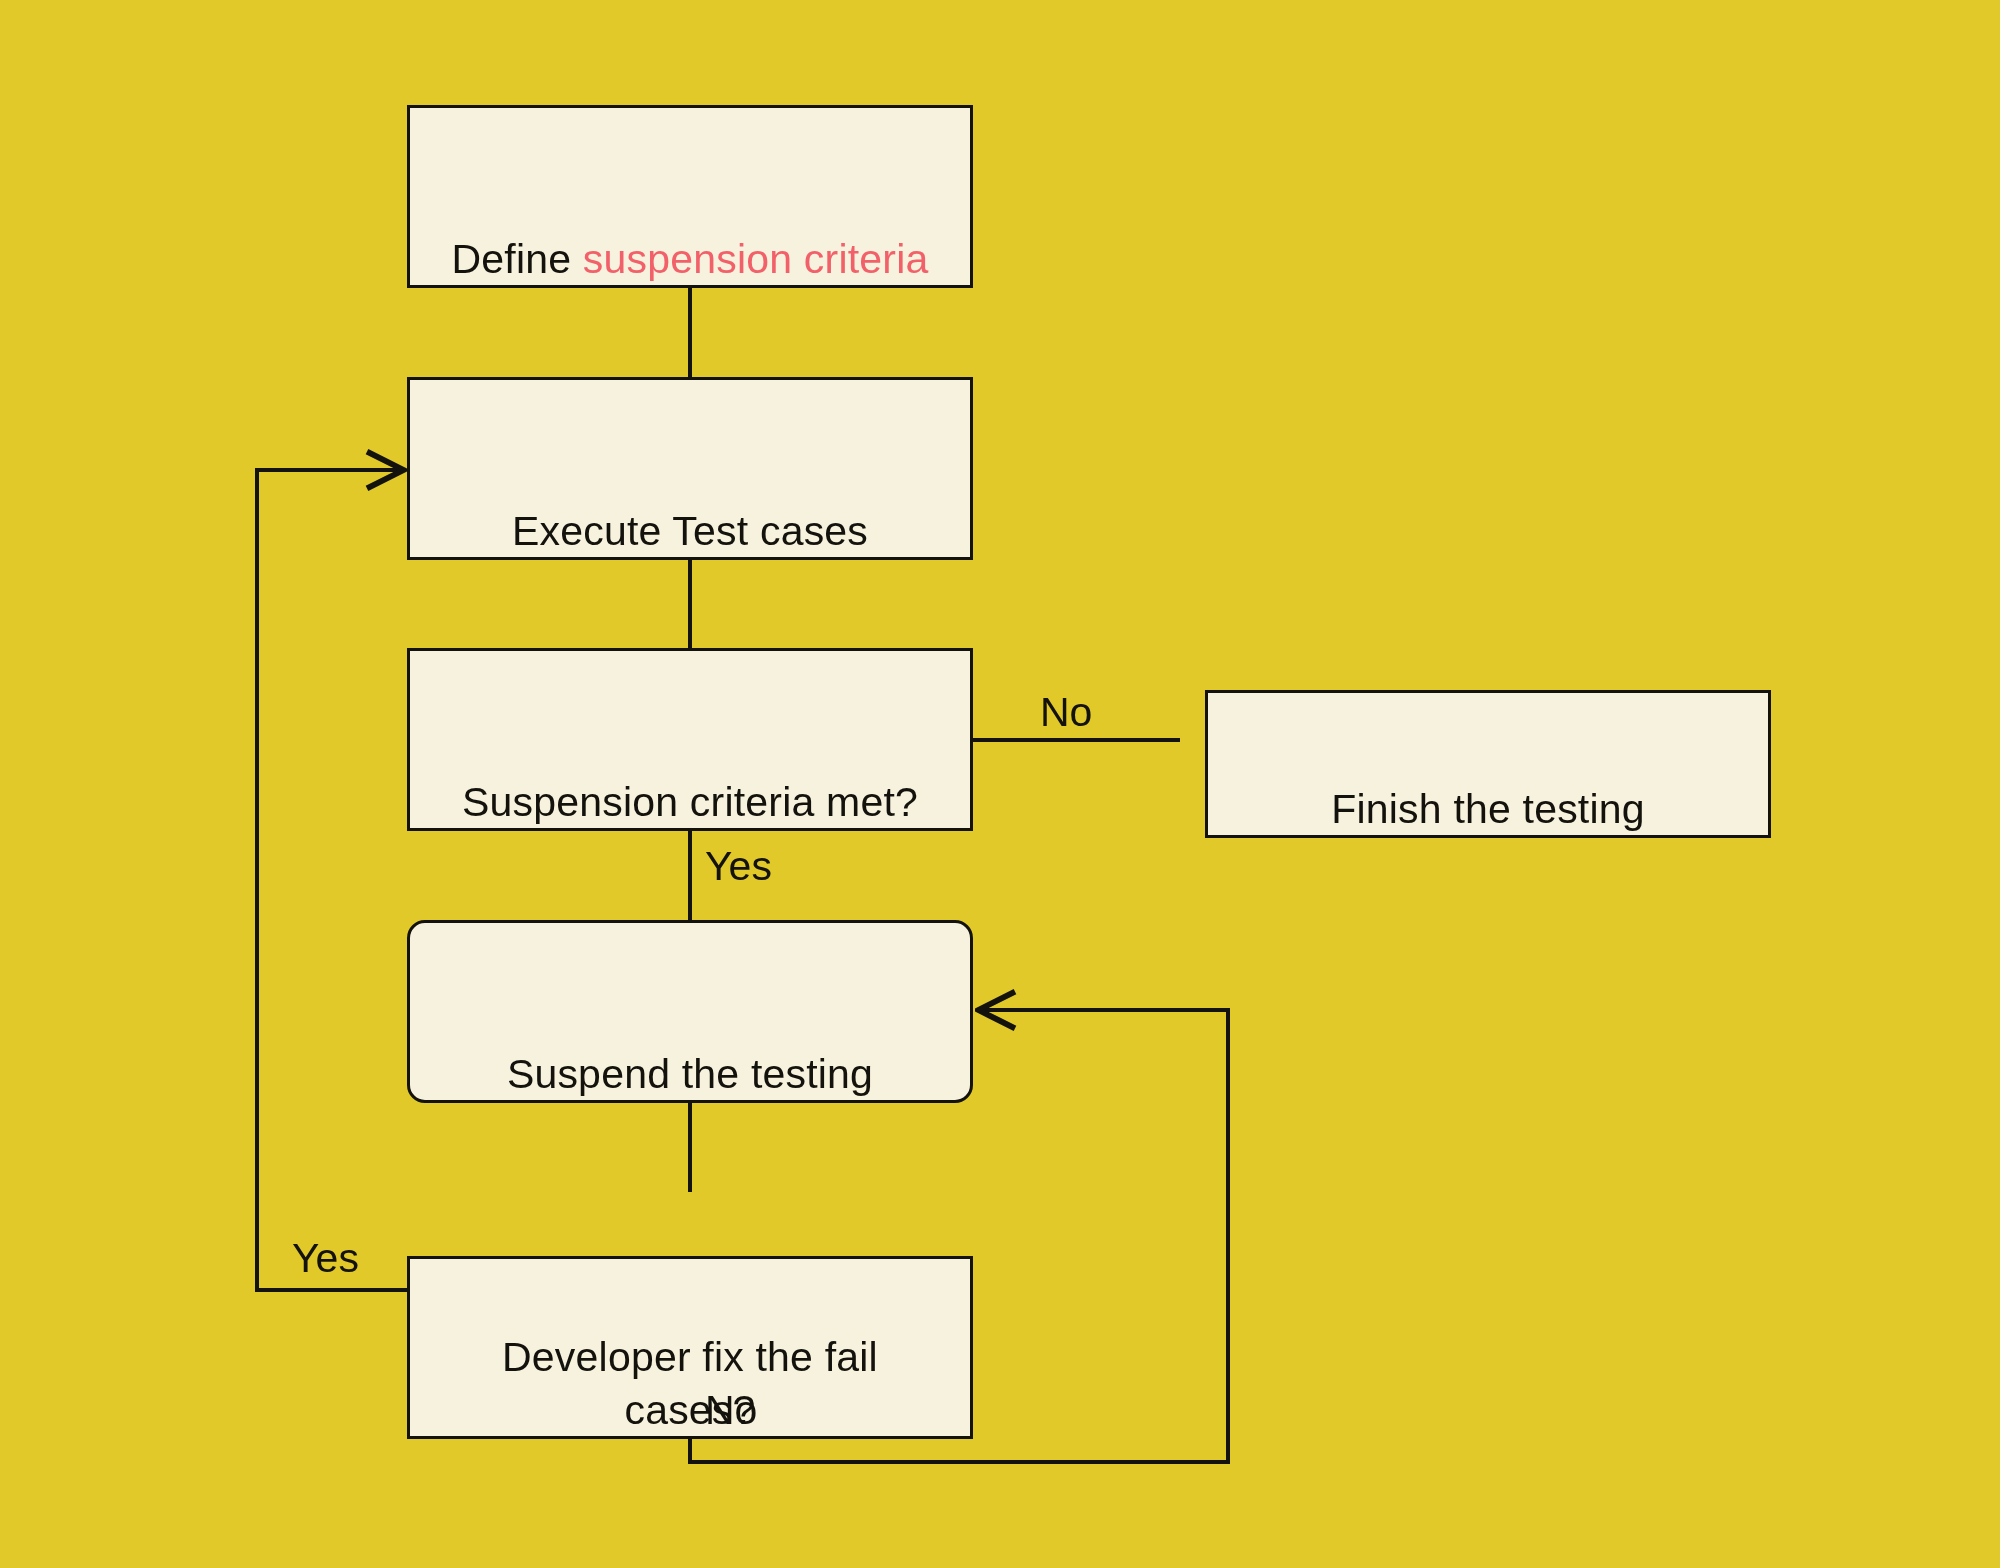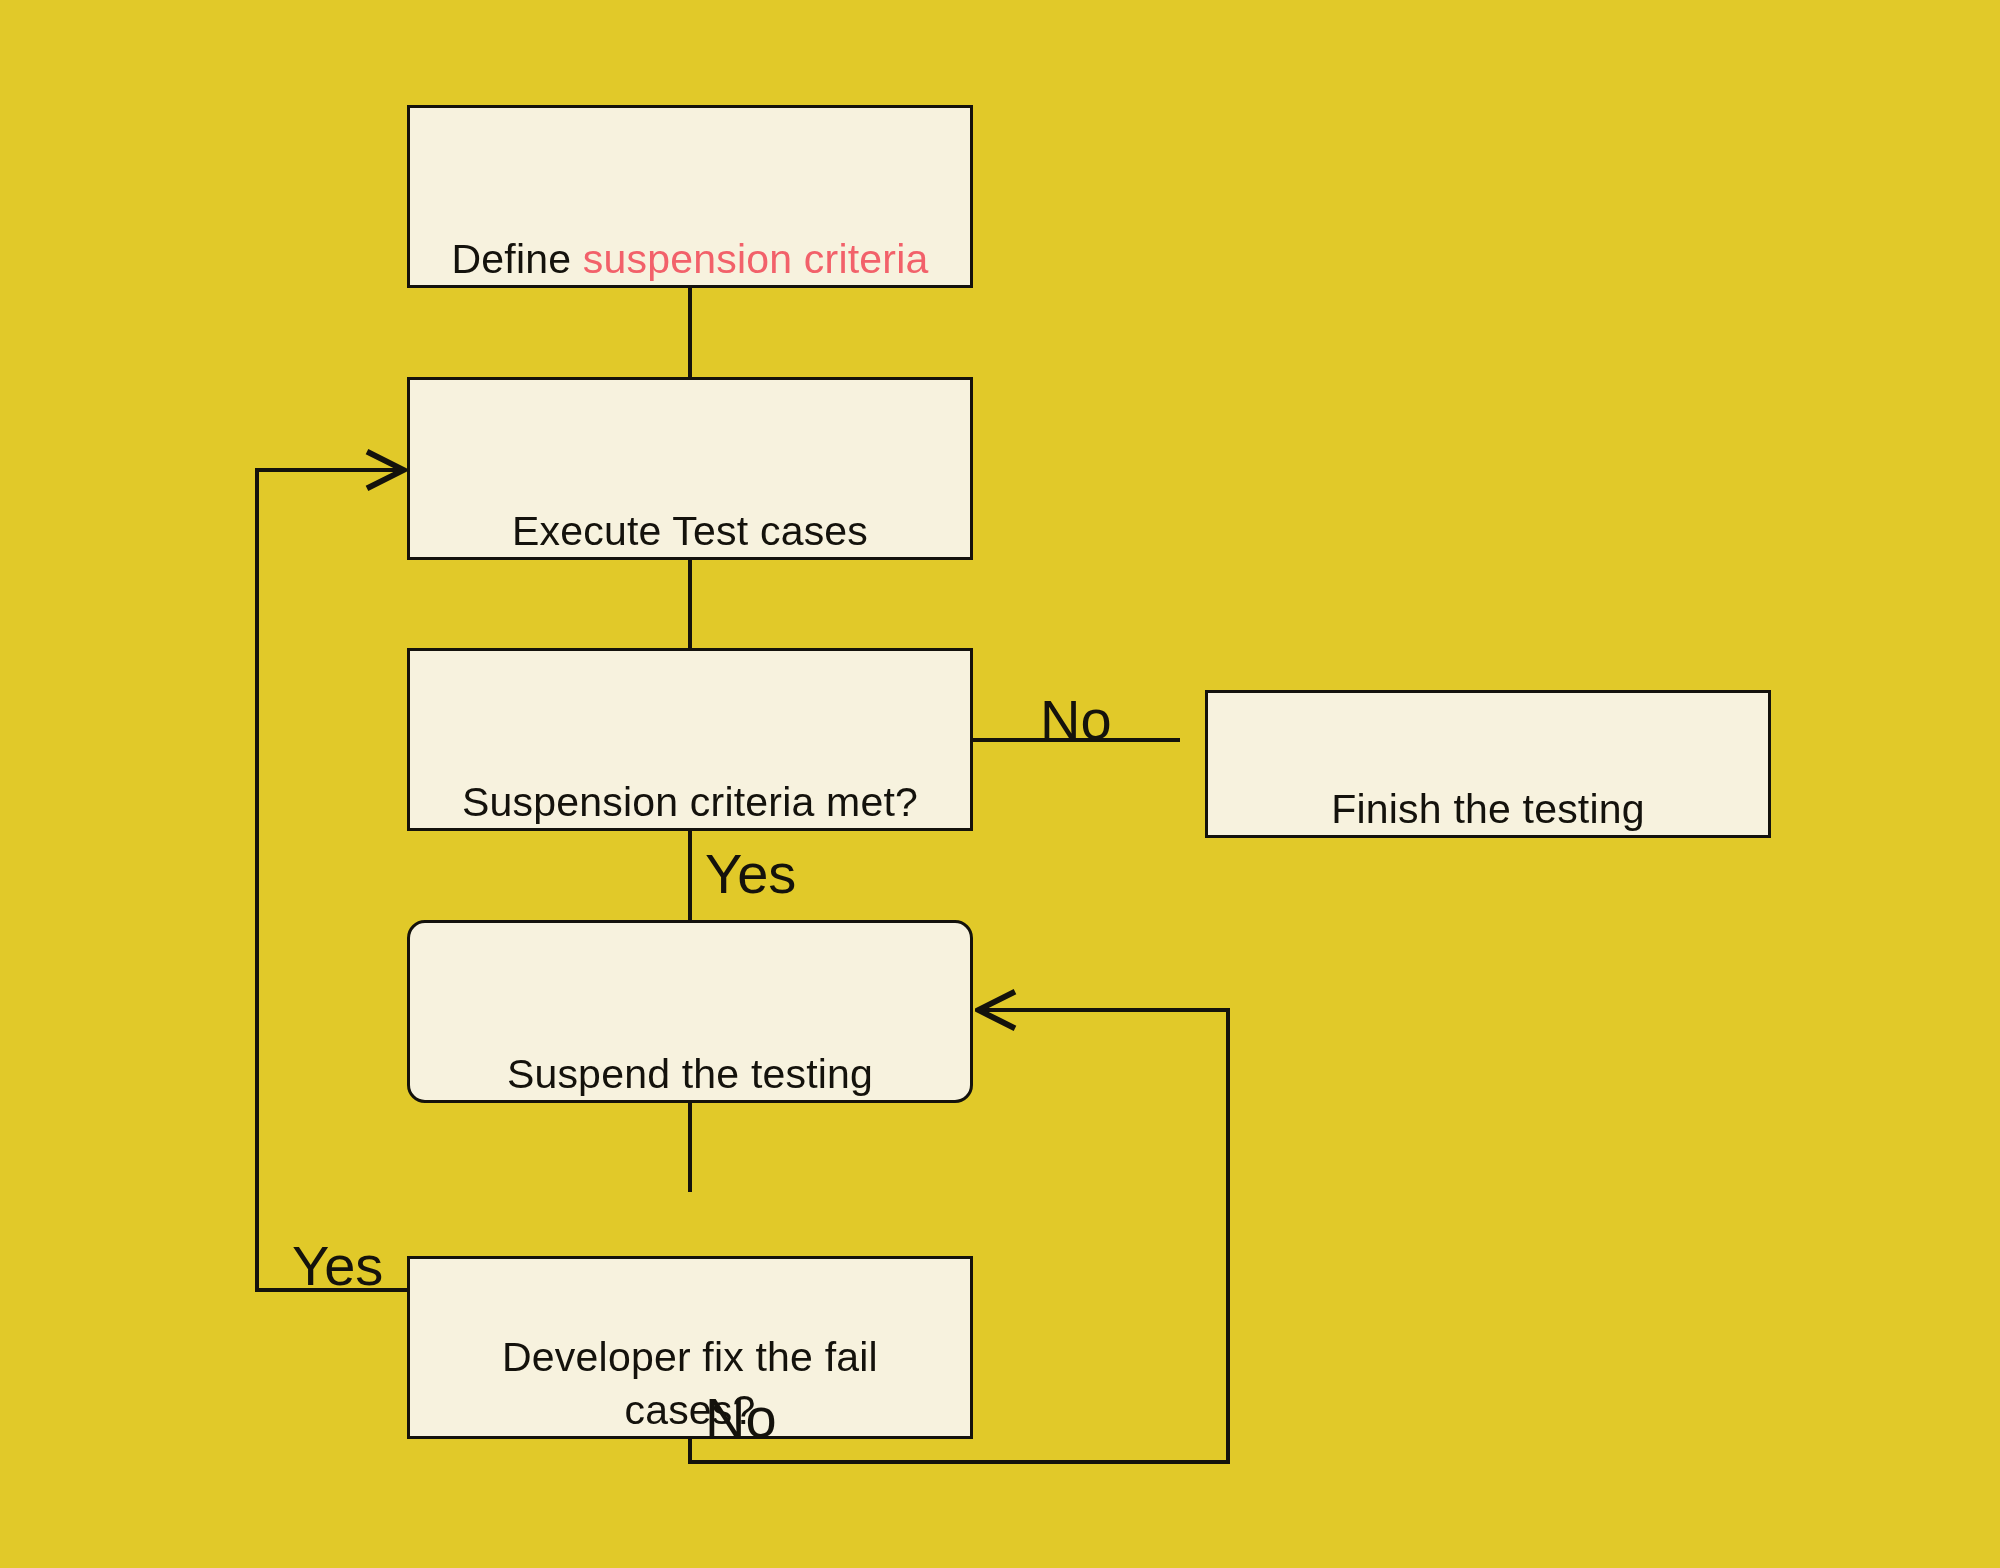--- a/index.html
+++ b/index.html
@@ -33,21 +33,21 @@
     color: #14120c;
     font-size: 41px;
     line-height: 1.28;
     letter-spacing: 0.2px;
   }
   .node .txt { padding: 0 22px; }
   .accent { color: #f2616a; }
   .edge-label {
     position: absolute;
     color: #14120c;
-    font-size: 56px;
+    font-size: 41px;
     line-height: 1;
     white-space: nowrap;
   }
   
   #node-define   { left: 407px; top: 105px;  width: 566px; height: 183px; }
   #node-execute  { left: 407px; top: 377px;  width: 566px; height: 183px; }
   #node-criteria { left: 407px; top: 648px;  width: 566px; height: 183px; }
   #node-finish   { left: 1205px; top: 648px; width: 566px; height: 148px; margin-top: 42px; }
   #node-suspend  { left: 407px; top: 920px;  width: 566px; height: 183px; border-radius: 18px; }
   #node-devfix   { left: 407px; top: 1256px; width: 566px; height: 183px; }

